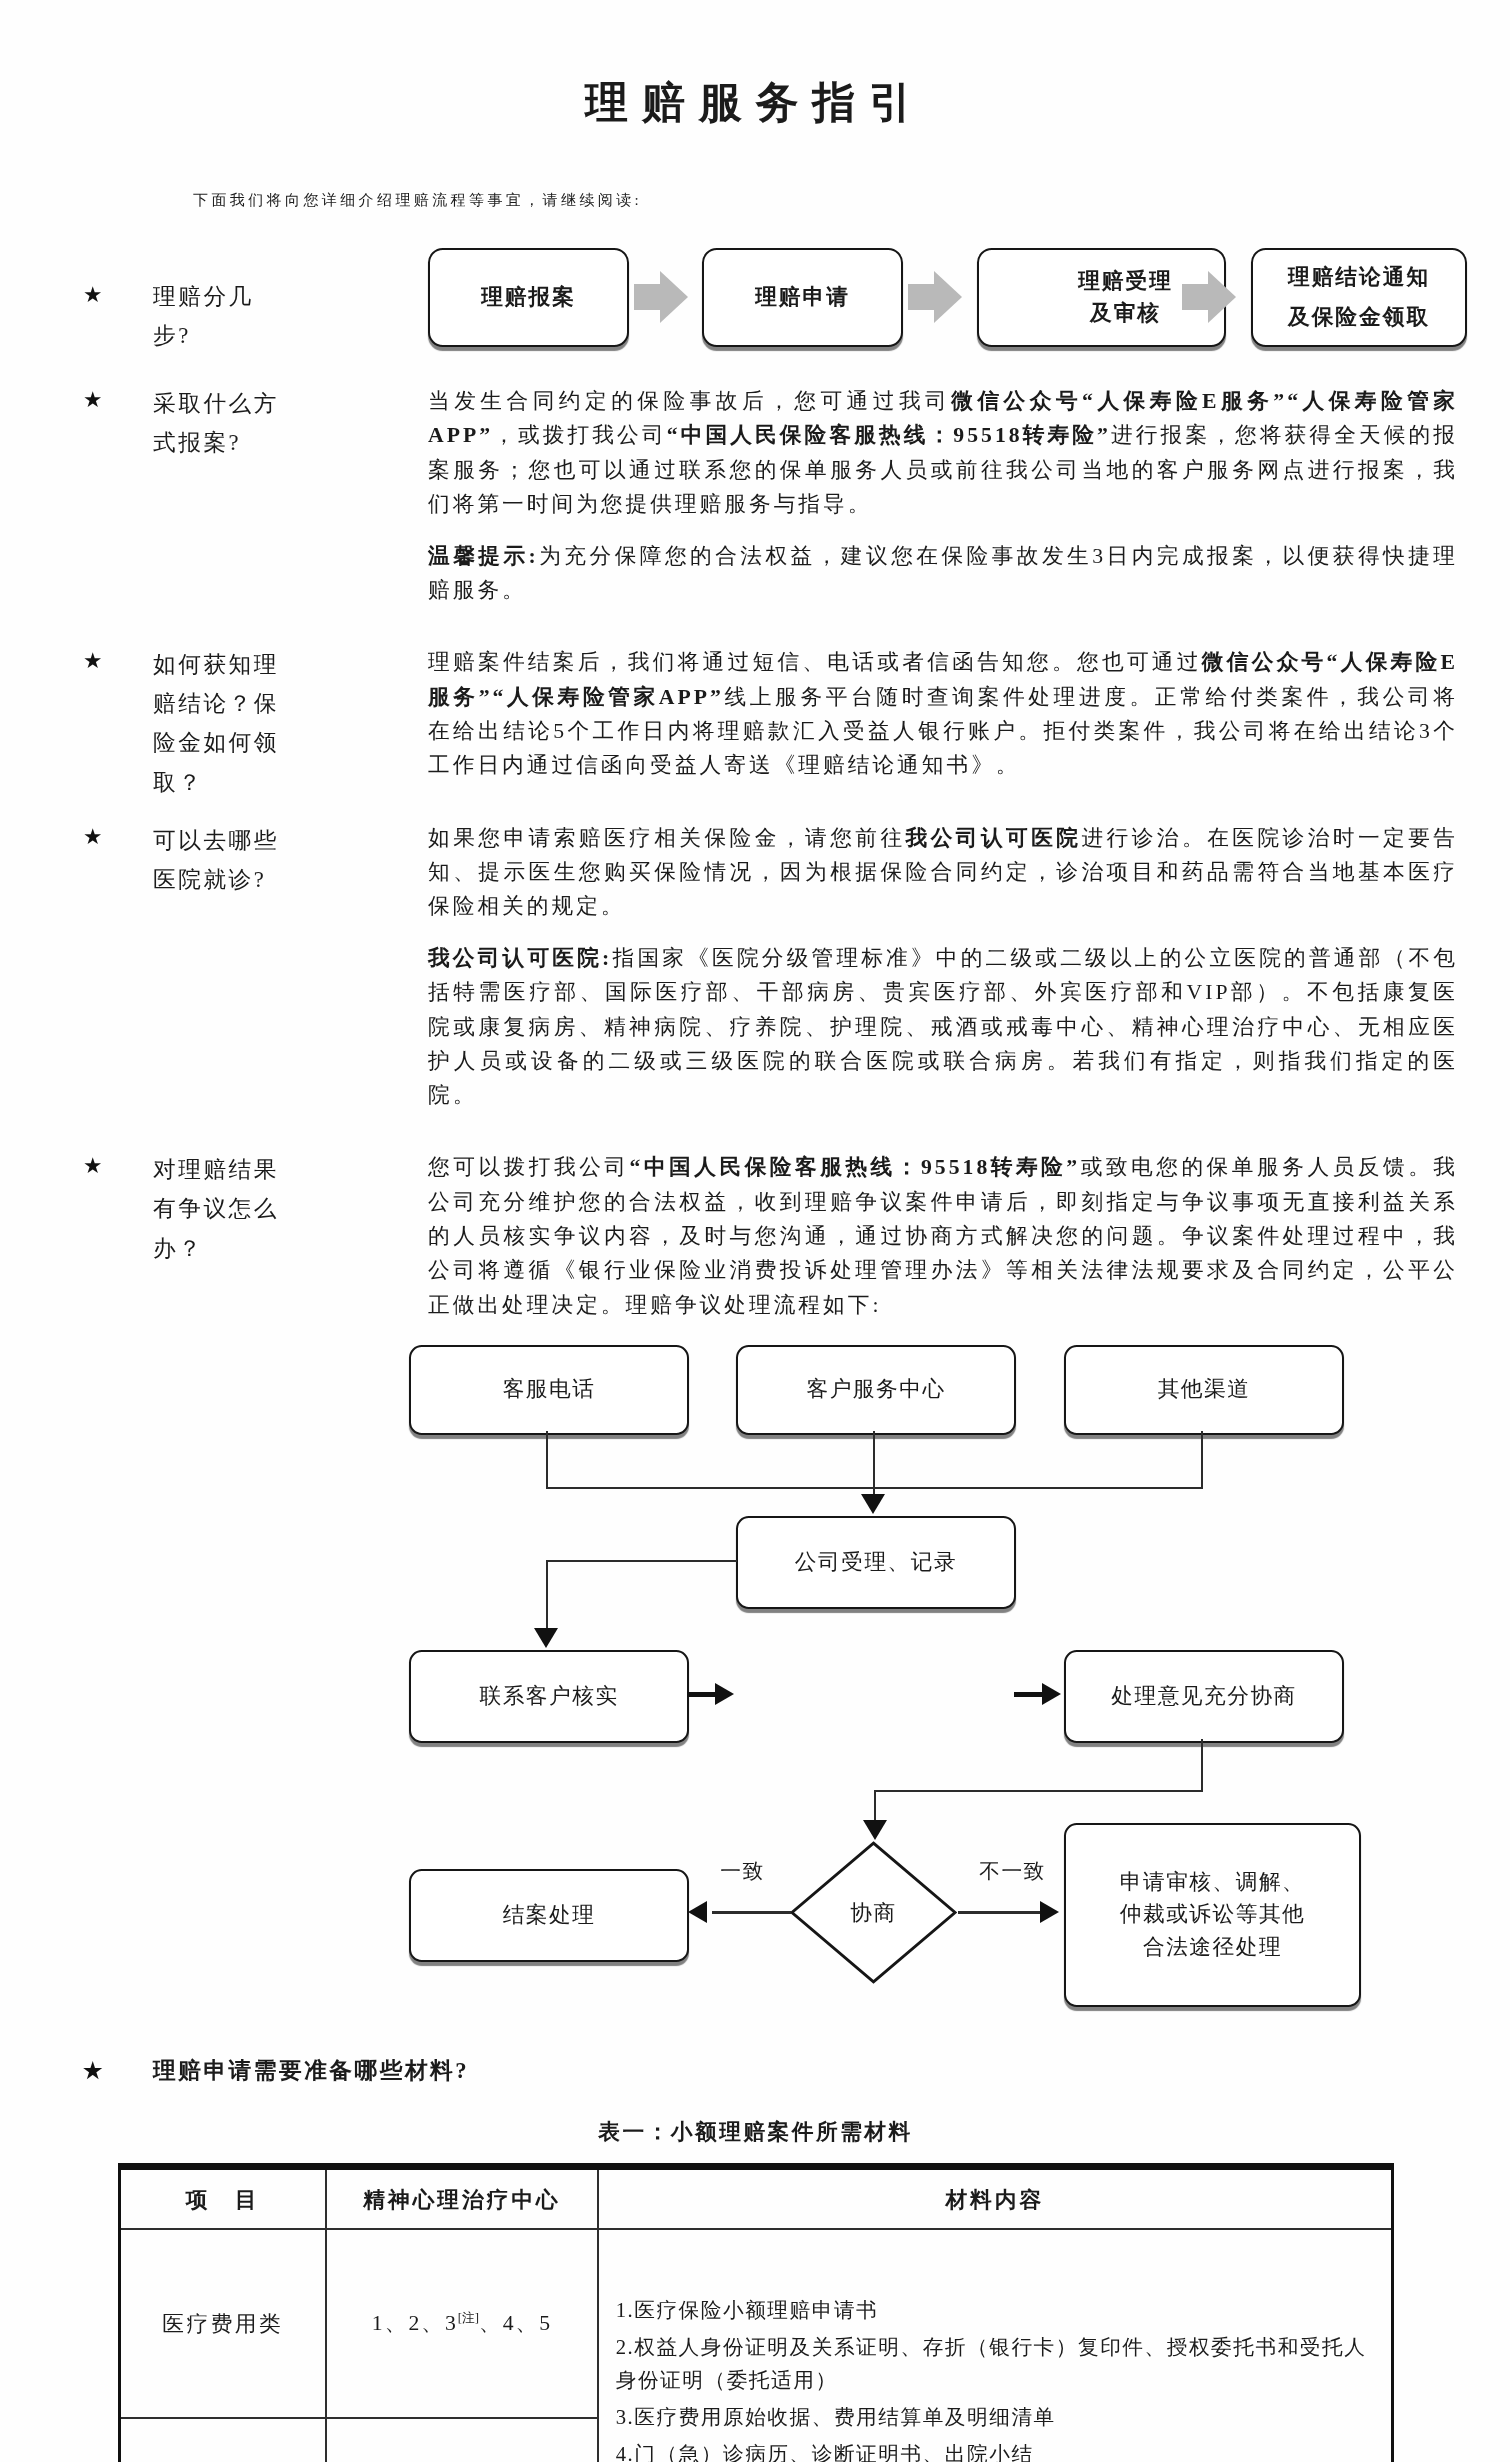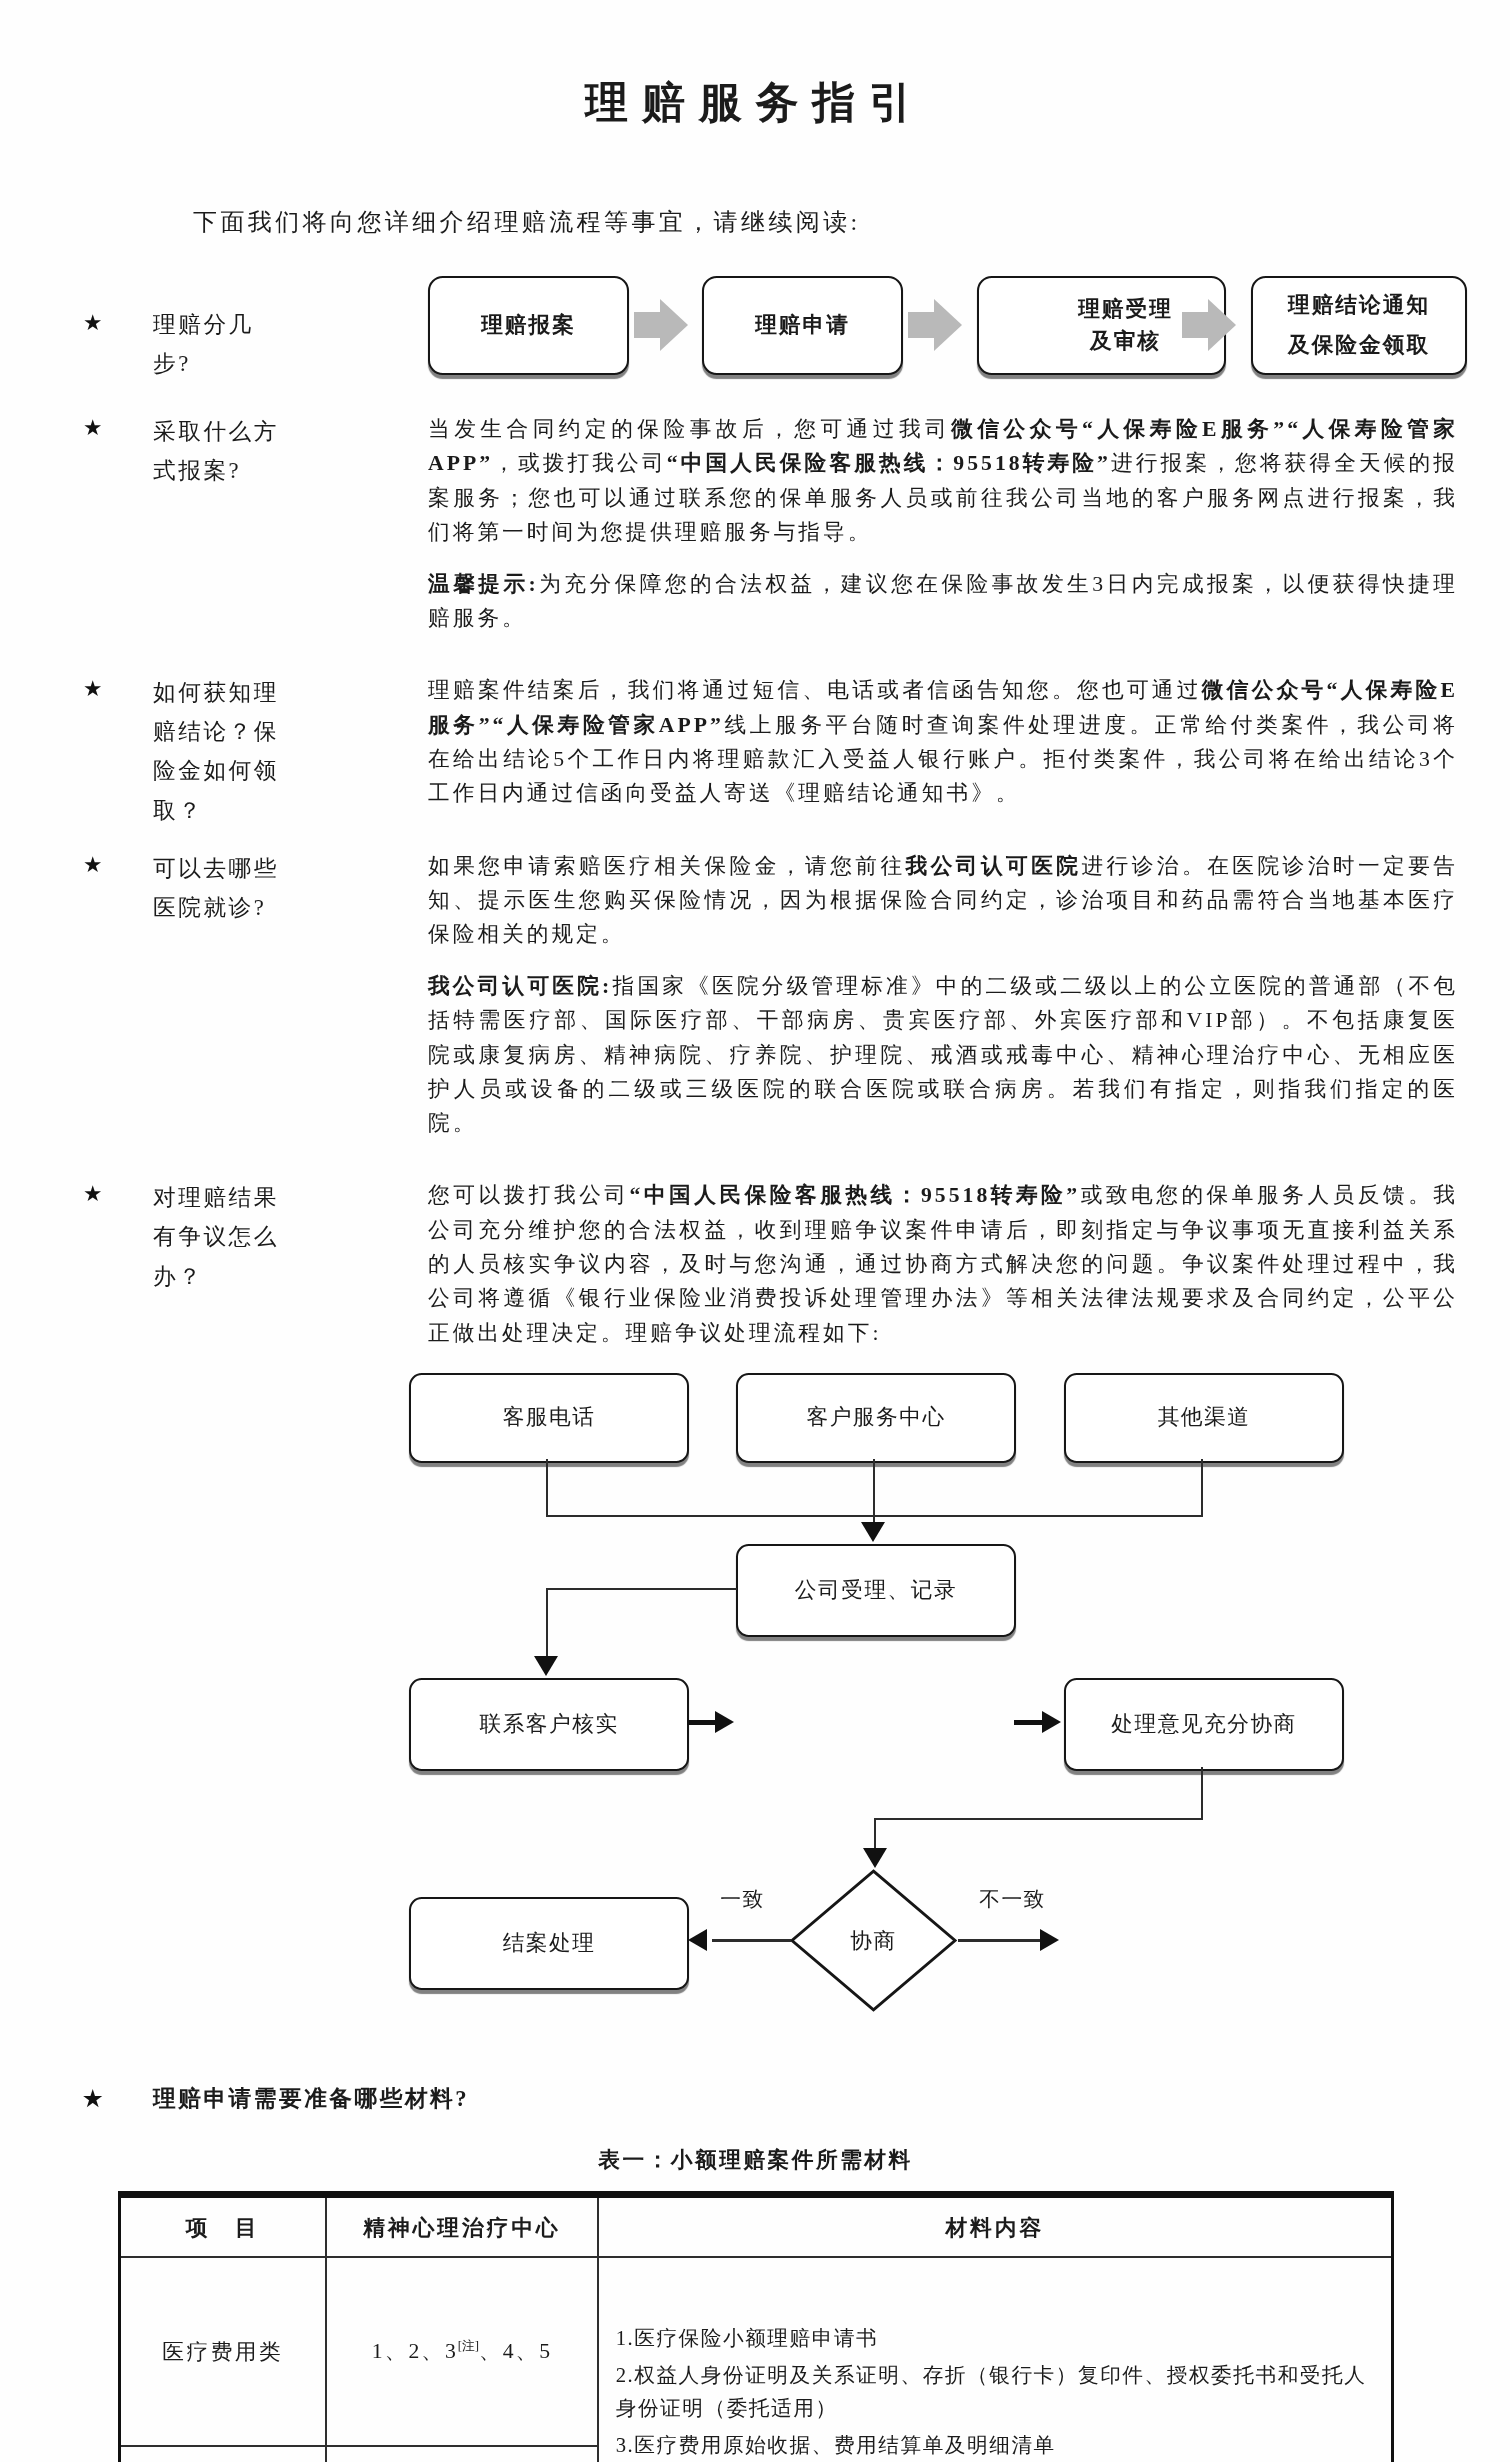--- a/index.html
+++ b/index.html
@@ -14,22 +14,22 @@
   }
   .doc-title{
     margin:0;
     padding-top:74px;
     text-align:center;
     font-size:43px;
     font-weight:bold;
     letter-spacing:13.8px;
   }
   .intro{
-    margin:74px 59px 0 193px;
-    font-size:24px;
+    margin:59px 59px 0 193px;
+    font-size:15px;
     letter-spacing:3.4px;
   }
   
   .qa{
     position:relative;
     margin-top:38px;
     padding-left:428px;
     padding-right:53px;
   }
   .qa .star, .sec-head .star{
@@ -270,20 +270,25 @@
     <div class="flabel" style="left:698px;top:512px;width:89px;">一致</div>
     <div class="fline" style="left:712px;top:566px;width:79px;height:3.9px;"></div>
     <span class="tri-left" style="left:688px;top:556px;"></span>
     <div class="fbox" style="left:409px;top:524px;width:276px;height:89px;">
         <div>结案处理</div>
       </div>
 
     <div class="flabel" style="left:961px;top:512px;width:103px;">不一致</div>
     <div class="fline" style="left:958px;top:566px;width:84px;height:3.9px;"></div>
     <span class="tri-right" style="left:1040px;top:556px;"></span>
+    <div class="fbox" style="left:1064px;top:478px;width:293px;height:180px;">
+      <div>申请审核、调解、</div>
+      <div>仲裁或诉讼等其他</div>
+      <div>合法途径处理</div>
+    </div>
   </div>
 
   <div class="sec-head">
     <span class="star">★</span>
     <span>理赔申请需要准备哪些材料?</span>
   </div>
 
   <div class="tcap">表一：小额理赔案件所需材料</div>
   <table class="mtable t1">
     <colgroup>

